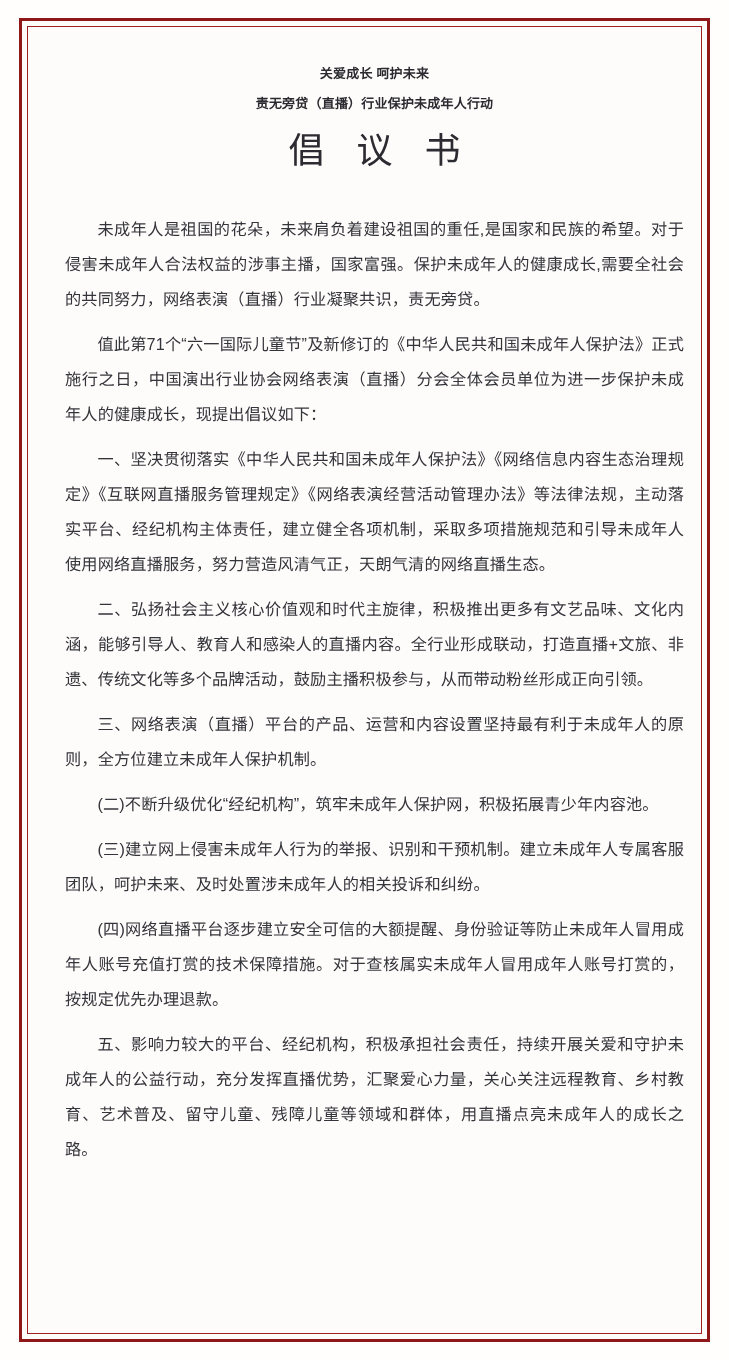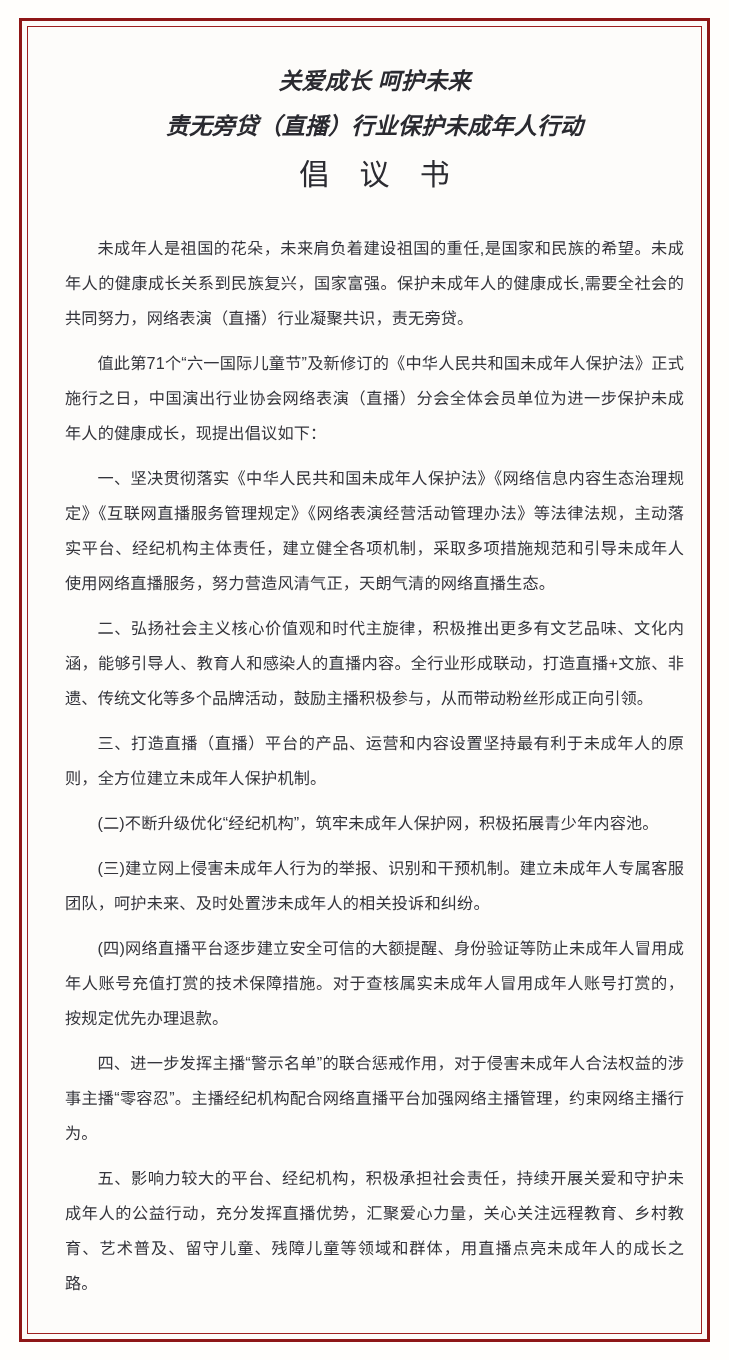--- a/index.html
+++ b/index.html
@@ -54,31 +54,30 @@
     bottom: 8px;
     box-sizing: border-box;
   }
 
   
   .title-block {
     text-align: center;
     padding-top: 18px;
   }
   .title-line {
-    font-size: 23px;
+    font-size: 13px;
     font-weight: bold;
     color: #2a2a30;
     line-height: 1.42;
     letter-spacing: 0.2px;
-    font-style: italic;
   }
   .title-line-1 { margin-bottom: 12px; }
   .title-line-2 { margin-bottom: 5px; }
   .doc-title {
-    font-size: 30px;
+    font-size: 36px;
     font-weight: normal;
     color: #2b2b31;
     letter-spacing: 11px;
     text-indent: 11px;
     line-height: 1.5;
     margin-top: 10px;
     margin-bottom: 1px;
   }
 
   
@@ -106,29 +105,28 @@
 
       <div id="content">
 
         <div class="title-block">
           <div class="title-line title-line-1">关爱成长 呵护未来</div>
           <div class="title-line title-line-2">责无旁贷（直播）行业保护未成年人行动</div>
           <div class="doc-title">倡 议 书</div>
         </div>
 
         <div id="body-text">
-          <p class="para">未成年人是祖国的花朵，未来肩负着建设祖国的重任,是国家和民族的希望。未成年人的健康成长关系到民族复兴，国家富强。保护未成年人的健康成长,需要全社会的共同努力，网络表演（直播）行业凝聚共识，责无旁贷。</p>
+          <p class="para">未成年人是祖国的花朵，未来肩负着建设祖国的重任,是国家和民族的希望。对于侵害未成年人合法权益的涉事主播，国家富强。保护未成年人的健康成长,需要全社会的共同努力，网络表演（直播）行业凝聚共识，责无旁贷。</p>
           <p class="para">值此第71个“六一国际儿童节”及新修订的《中华人民共和国未成年人保护法》正式施行之日，中国演出行业协会网络表演（直播）分会全体会员单位为进一步保护未成年人的健康成长，现提出倡议如下：</p>
           <p class="para">一、坚决贯彻落实《中华人民共和国未成年人保护法》《网络信息内容生态治理规定》《互联网直播服务管理规定》《网络表演经营活动管理办法》等法律法规，主动落实平台、经纪机构主体责任，建立健全各项机制，采取多项措施规范和引导未成年人使用网络直播服务，努力营造风清气正，天朗气清的网络直播生态。</p>
           <p class="para">二、弘扬社会主义核心价值观和时代主旋律，积极推出更多有文艺品味、文化内涵，能够引导人、教育人和感染人的直播内容。全行业形成联动，打造直播+文旅、非遗、传统文化等多个品牌活动，鼓励主播积极参与，从而带动粉丝形成正向引领。</p>
-          <p class="para">三、打造直播（直播）平台的产品、运营和内容设置坚持最有利于未成年人的原则，全方位建立未成年人保护机制。</p>
+          <p class="para">三、网络表演（直播）平台的产品、运营和内容设置坚持最有利于未成年人的原则，全方位建立未成年人保护机制。</p>
           <p class="para">(二)不断升级优化“经纪机构”，筑牢未成年人保护网，积极拓展青少年内容池。</p>
           <p class="para">(三)建立网上侵害未成年人行为的举报、识别和干预机制。建立未成年人专属客服团队，呵护未来、及时处置涉未成年人的相关投诉和纠纷。</p>
           <p class="para">(四)网络直播平台逐步建立安全可信的大额提醒、身份验证等防止未成年人冒用成年人账号充值打赏的技术保障措施。对于查核属实未成年人冒用成年人账号打赏的，按规定优先办理退款。</p>
-          <p class="para">四、进一步发挥主播“警示名单”的联合惩戒作用，对于侵害未成年人合法权益的涉事主播“零容忍”。主播经纪机构配合网络直播平台加强网络主播管理，约束网络主播行为。</p>
           <p class="para">五、影响力较大的平台、经纪机构，积极承担社会责任，持续开展关爱和守护未成年人的公益行动，充分发挥直播优势，汇聚爱心力量，关心关注远程教育、乡村教育、艺术普及、留守儿童、残障儿童等领域和群体，用直播点亮未成年人的成长之路。</p>
         </div>
 
       </div>
 
     </div>
   </div>
 </div>
 
 </body></html>

